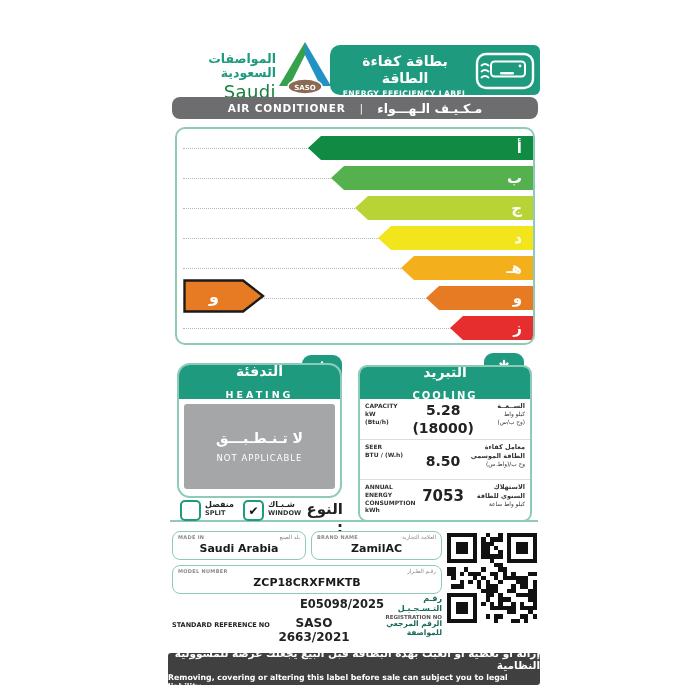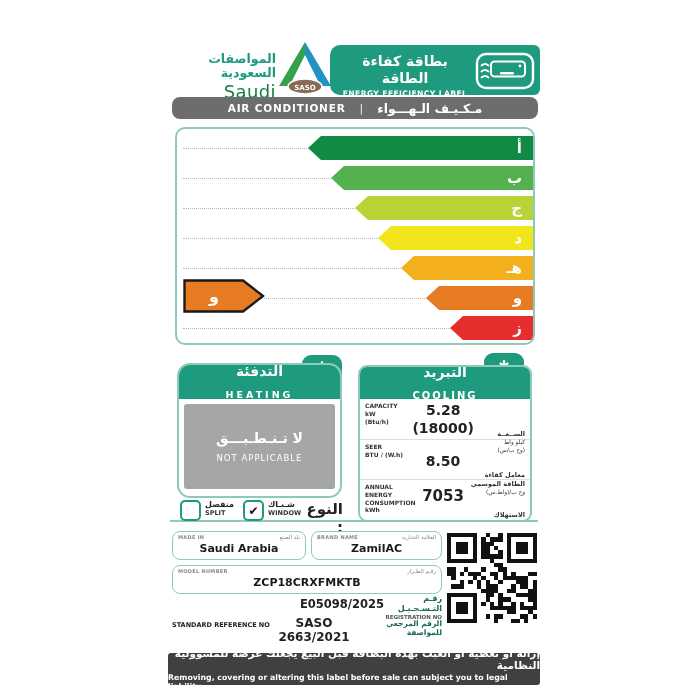--- a/index.html
+++ b/index.html
@@ -75,21 +75,21 @@
   
   .cool-box{left:358px;top:365px;width:174px;height:157px;border:2px solid #8fcab8;
             border-radius:9px;box-sizing:border-box;background:#fff;overflow:hidden;}
   .cool-box .sec-head{height:32px;}
   .cool-box .sec-head .en{letter-spacing:2px;font-size:10px;}
   .crow{display:flex;padding:3px 5px 2px 5px;box-sizing:border-box;align-items:flex-start;}
   .crow+.crow{border-top:1px solid #ddd;}
   .c-en{width:52px;font-size:6px;font-weight:bold;color:#333;line-height:1.3;}
   .c-en .unit{font-weight:bold;}
   .c-val{flex:1;text-align:center;font-weight:bold;font-size:14px;color:#222;line-height:1.25;}
-  .c-ar{width:56px;text-align:right;font-size:6.5px;font-weight:bold;color:#333;line-height:1.35;margin-top:28px;}
+  .c-ar{width:56px;text-align:right;font-size:6.5px;font-weight:bold;color:#333;line-height:1.35;}
   .c-ar .unit{font-weight:normal;font-size:5.8px;}
   .crow1{height:40px;} .crow2{height:40px;} .crow3{height:42px;}
   .crow2 .c-val{padding-top:10px;} .crow3 .c-val{font-size:15px;padding-top:4px;}
 
   
   .ibox{border:1.5px solid #8fcab8;border-radius:8px;background:#fff;box-sizing:border-box;}
   .ibox .lab-en{position:absolute;top:2px;left:5px;font-size:5px;font-weight:bold;color:#8a8a8a;letter-spacing:.3px;}
   .ibox .lab-ar{position:absolute;top:2px;right:5px;font-size:5.5px;color:#8a8a8a;}
   .ibox .val{position:absolute;left:0;right:0;top:10px;text-align:center;font-size:11px;font-weight:bold;color:#1a1a1a;}
   .made-box{left:172px;top:531px;width:134px;height:29px;}

